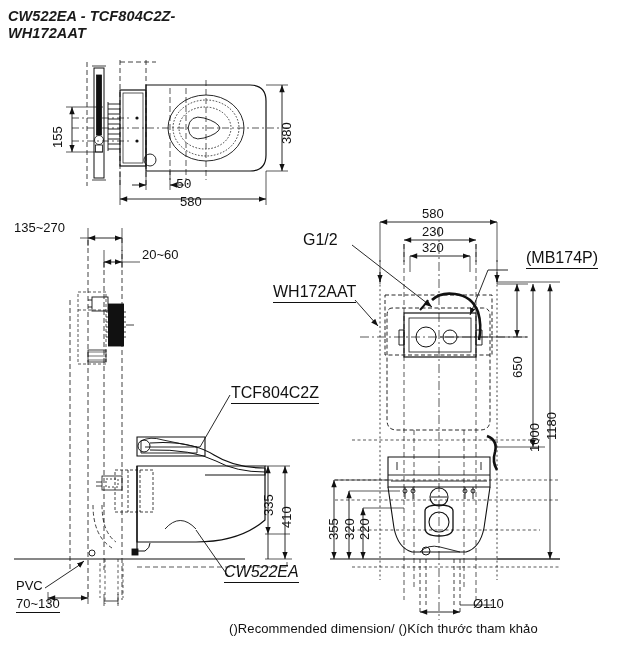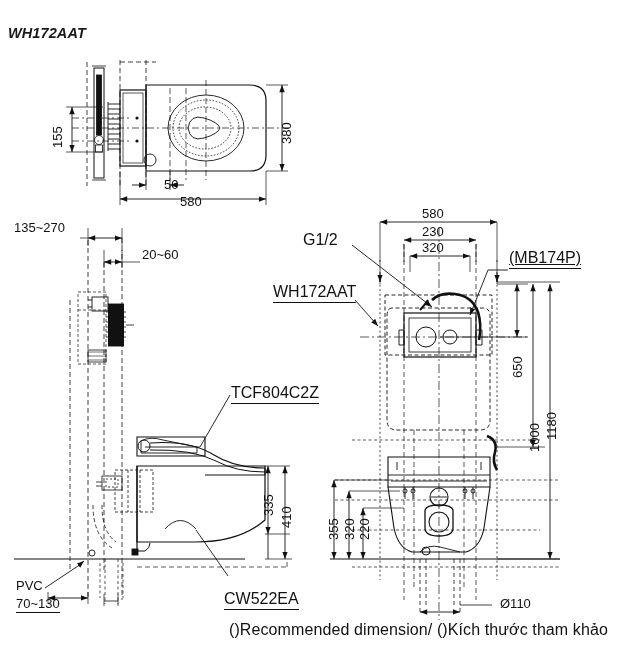--- a/index.html
+++ b/index.html
@@ -19,30 +19,30 @@
   }
 
   
   svg.draw{position:absolute;left:0;top:0;width:619px;height:648px;}
 
   
   .lbl{position:absolute;font-family:"Liberation Sans", sans-serif;color:#111;white-space:nowrap;}
   .dim{font-size:13px;}
   .part{font-size:16px;}
   .vert{transform-origin:left top;transform:rotate(-90deg);}
-  .cap{font-size:16px;letter-spacing:0.1px;}
+  .cap{font-size:13px;letter-spacing:0.1px;}
   .u{border-bottom:1.3px solid #111;padding-bottom:1px;}
 </style>
 </head>
 <body>
 
 <div class="page">
 
   <div class="title">
-    <br>
+    <span>CW522EA - TCF804C2Z-</span><br>
     <span>WH172AAT</span>
   </div>
 
   <svg class="draw" viewBox="0 0 619 648">
     <defs>
       <marker id="ar" markerWidth="9" markerHeight="9" refX="8" refY="3" orient="auto">
         <path d="M0,0 L8,3 L0,6 z" fill="#111"></path>
       </marker>
       <marker id="arS" markerWidth="9" markerHeight="9" refX="0" refY="3" orient="auto">
         <path d="M8,0 L0,3 L8,6 z" fill="#111"></path>
@@ -359,41 +359,41 @@
 
         <path d="M380,272 L380,282" stroke-width="0.9" marker-end="url(#ar)"></path>
         <path d="M497,272 L497,282" stroke-width="0.9" marker-end="url(#ar)"></path>
       </g>
 
     </g>
   </svg>
 
   <div class="lbl dim vert" style="left:50px;top:148px;">155</div>
   <div class="lbl dim vert" style="left:279px;top:144px;">380</div>
-  <div class="lbl dim" style="left:164px;top:177px;">50</div>
+  <div class="lbl dim" style="left:176px;top:177px;font-family:Liberation Mono, monospace;">50</div>
   <div class="lbl dim" style="left:180px;top:194px;">580</div>
 
   <div class="lbl dim" style="left:14px;top:220px;">135~270</div>
   <div class="lbl dim" style="left:142px;top:247px;text-align:right;">20~60</div>
   <div class="lbl dim vert" style="left:261px;top:516px;">335</div>
   <div class="lbl dim vert" style="left:279px;top:528px;">410</div>
   <div class="lbl dim" style="left:16px;top:578px;">PVC</div>
   <div class="lbl dim u" style="left:16px;top:596px;">70~130</div>
   <div class="lbl part u" style="left:231px;top:384px;text-align:right;">TCF804C2Z</div>
-  <div class="lbl part u" style="left:224px;top:590px;">CW522EA</div>
+  <div class="lbl part u" style="left:224px;top:563px;font-style:italic;">CW522EA</div>
 
   <div class="lbl dim" style="left:422px;top:206px;">580</div>
   <div class="lbl dim" style="left:422px;top:224px;">230</div>
   <div class="lbl dim" style="left:422px;top:240px;">320</div>
   <div class="lbl dim vert" style="left:510px;top:378px;">650</div>
   <div class="lbl dim vert" style="left:527px;top:452px;">1000</div>
   <div class="lbl dim vert" style="left:544px;top:440px;">1180</div>
   <div class="lbl dim vert" style="left:326px;top:540px;">355</div>
   <div class="lbl dim vert" style="left:342px;top:540px;">320</div>
   <div class="lbl dim vert" style="left:357px;top:540px;">220</div>
-  <div class="lbl dim" style="left:500px;top:596px;">Ø110</div>
+  <div class="lbl dim" style="left:473px;top:596px;">Ø110</div>
   <div class="lbl part" style="left:303px;top:231px;">G1/2</div>
   <div class="lbl part u" style="left:273px;top:283px;">WH172AAT</div>
-  <div class="lbl part u" style="left:509px;top:249px;text-decoration:underline;">(MB174P)</div>
+  <div class="lbl part u" style="left:526px;top:249px;">(MB174P)</div>
 
   <div class="lbl cap" style="left:229px;top:621px;">()Recommended dimension/ ()Kích thước tham khảo</div>
 
 </div>
 
 </body></html>

